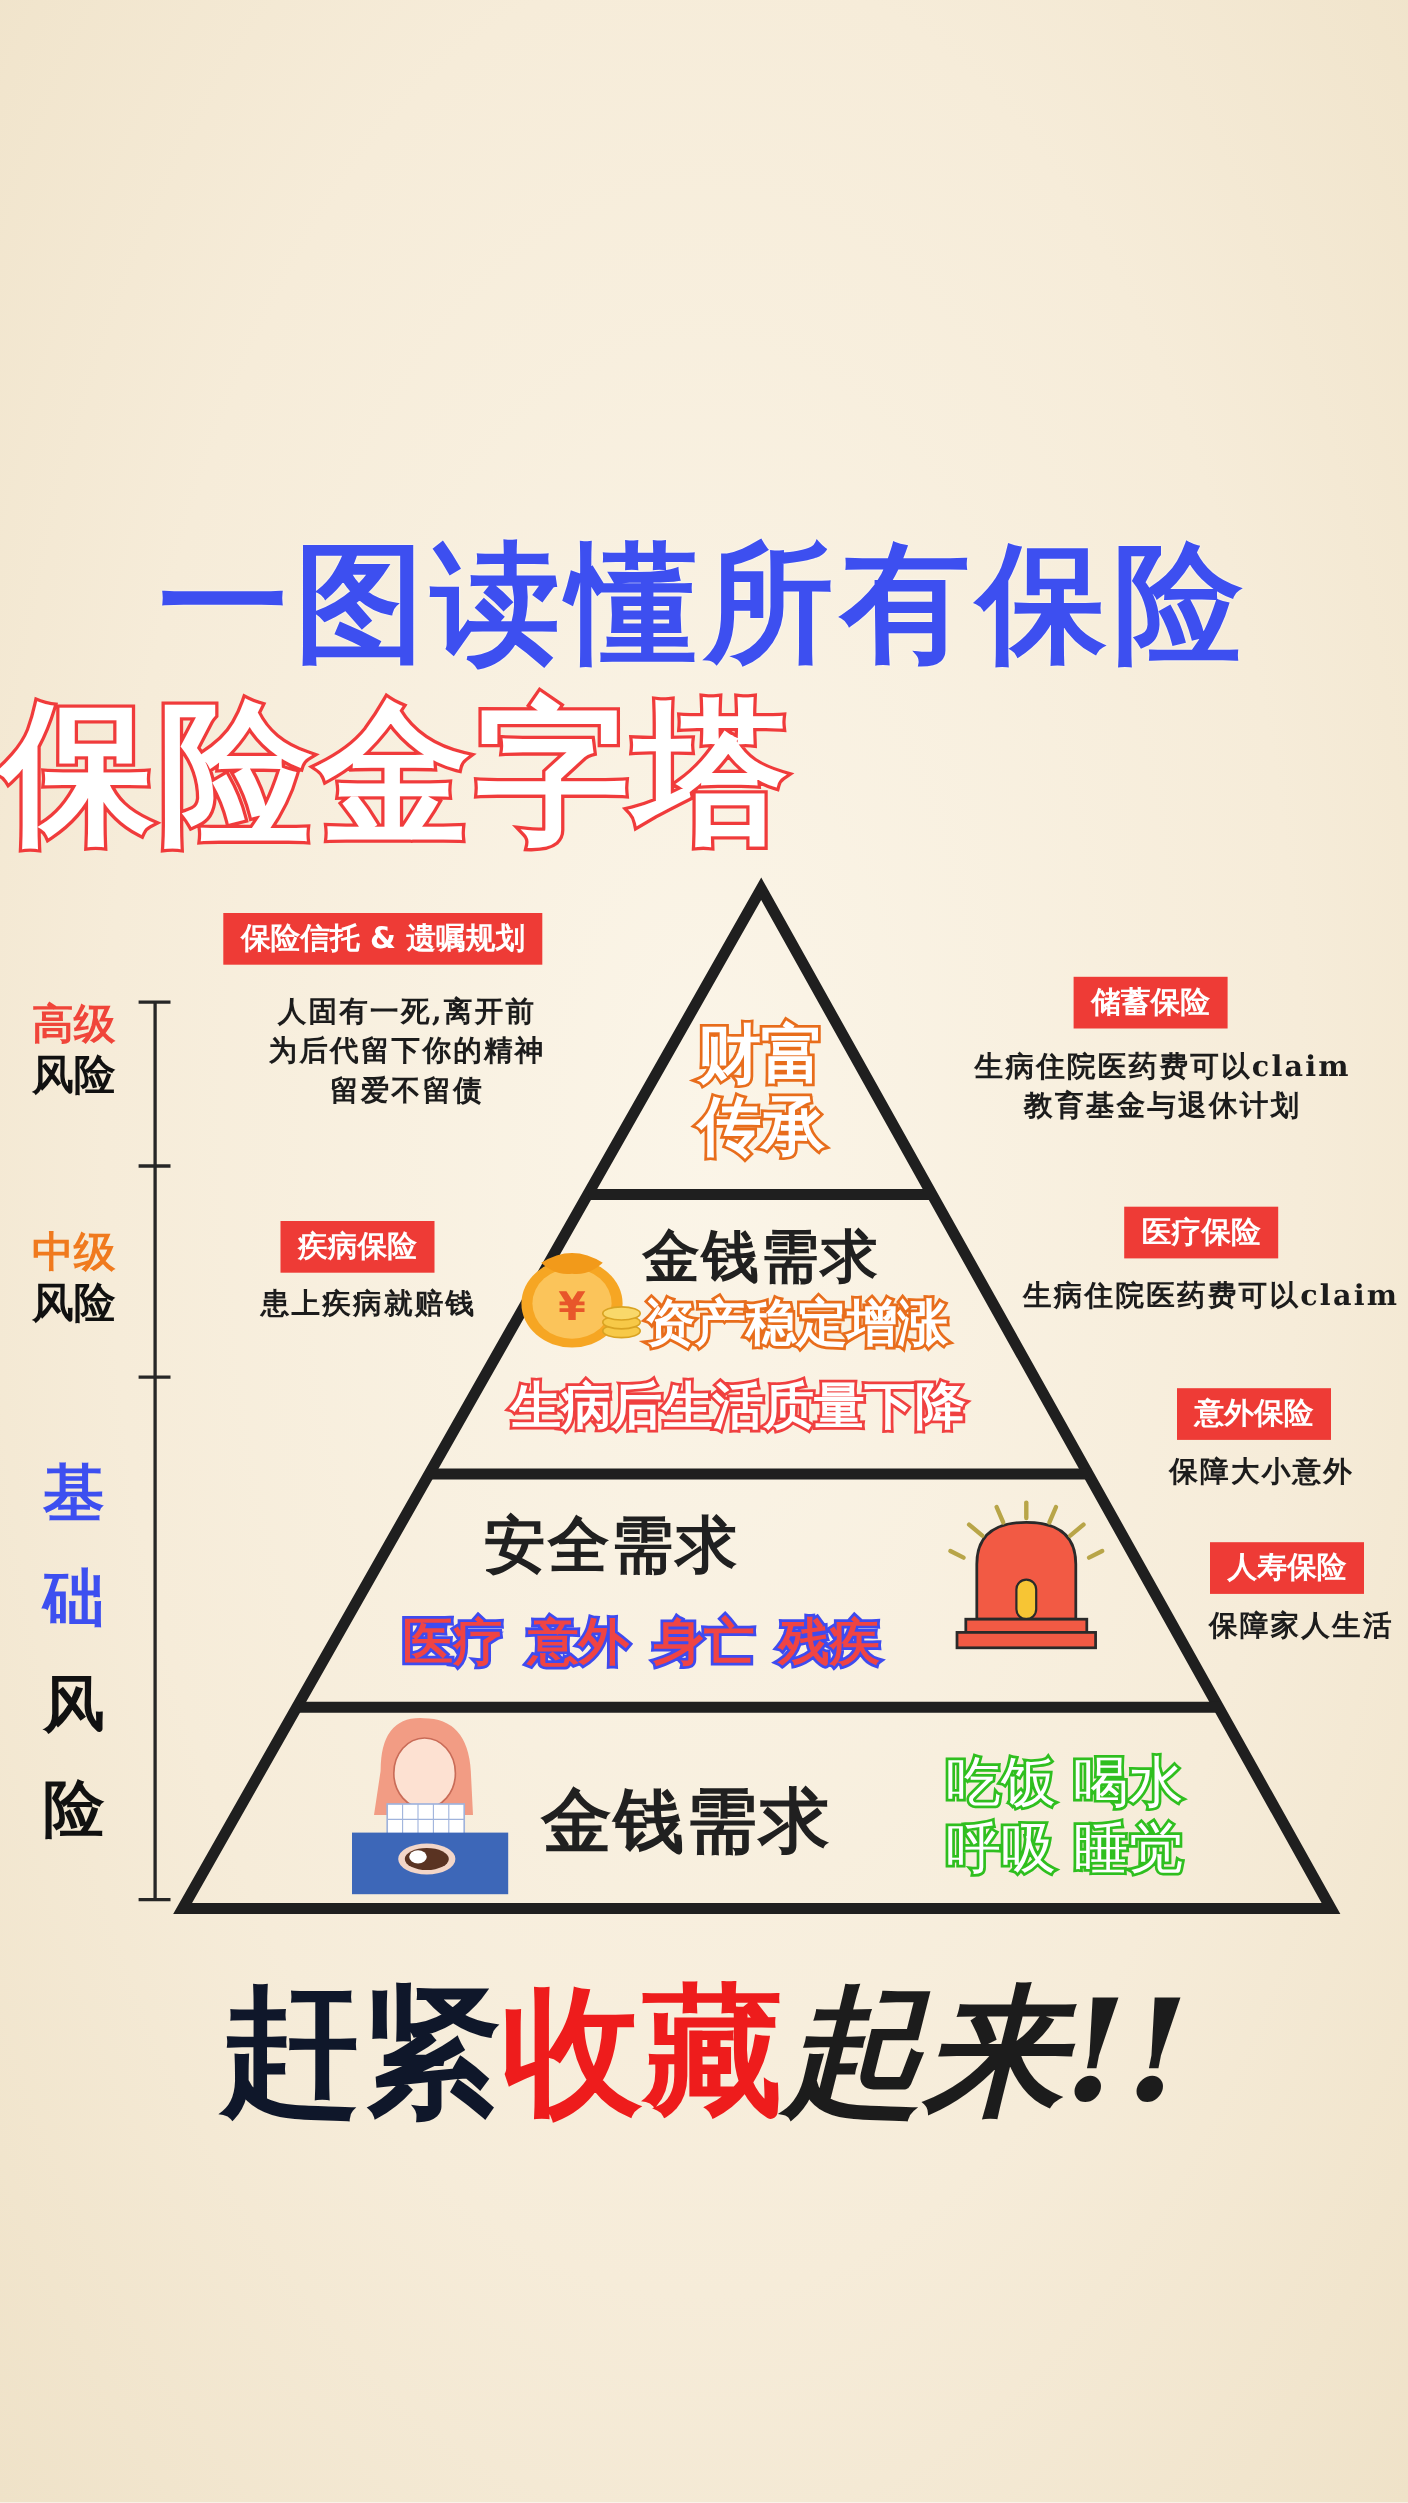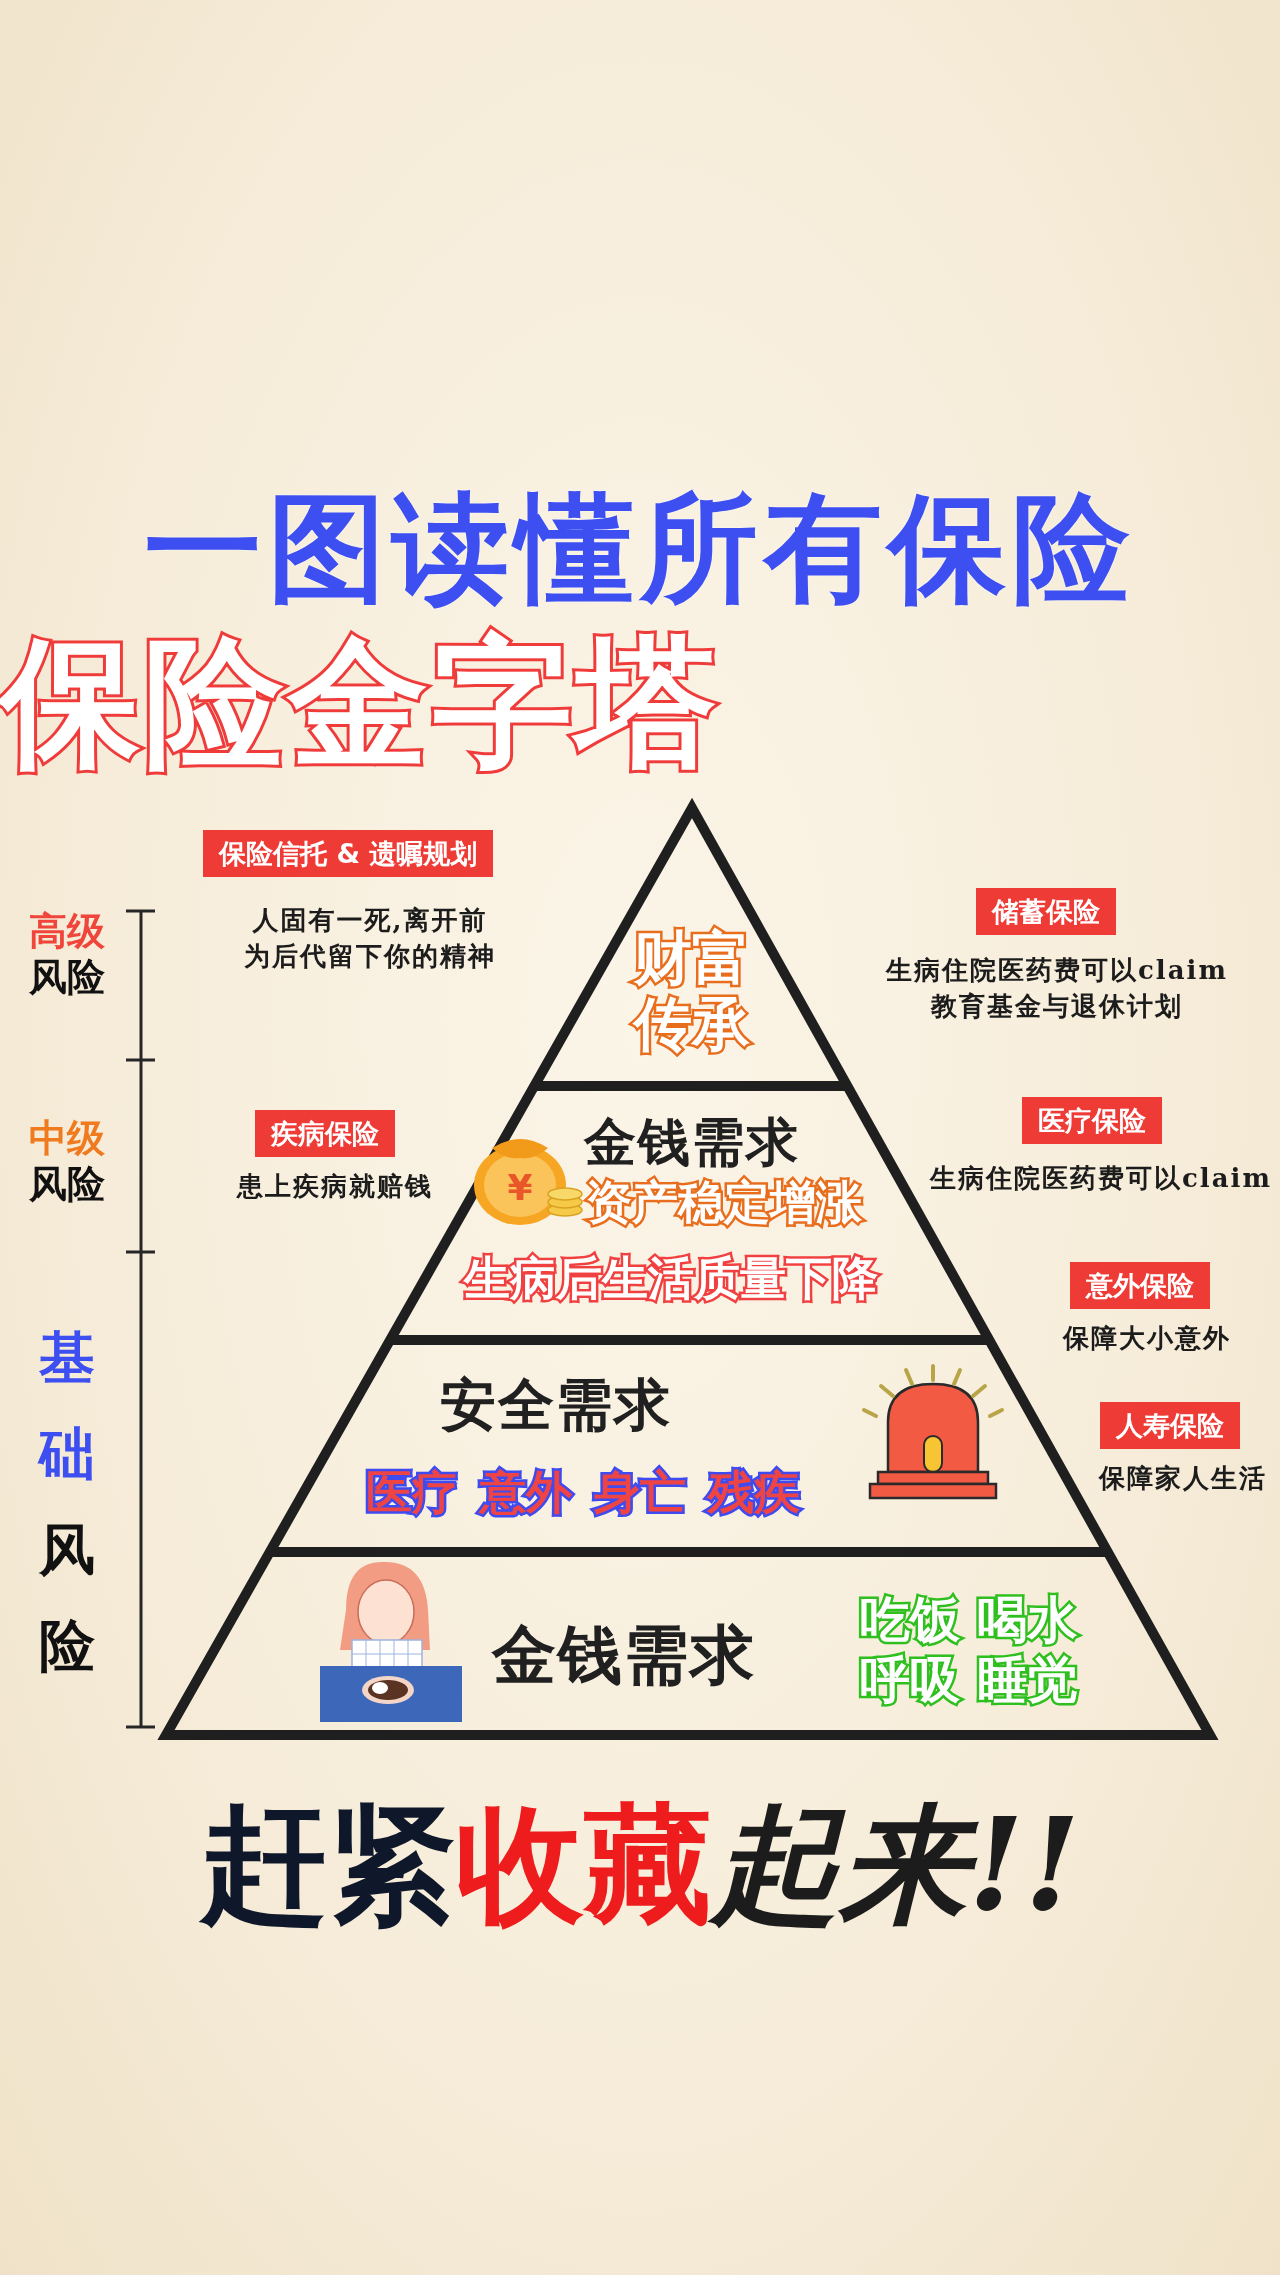--- a/index.html
+++ b/index.html
@@ -41,21 +41,21 @@
   }
   .outline-red {
     color: #ffffff; font-weight: bold;
     -webkit-text-stroke: 5px #f04040; paint-order: stroke fill;
   }
   .outline-blue {
     color: #ef4444; font-weight: bold;
     -webkit-text-stroke: 5px #3e4bf0; paint-order: stroke fill;
   }
   .outline-green {
-    color: #ffffff; font-weight: bold;
+    color: #ffffff; font-weight: normal;
     -webkit-text-stroke: 5px #2fbf1f; paint-order: stroke fill; text-align: center;
   }
   .tier-title { font-weight: bold; color: #202020; font-size: 56px; white-space: nowrap; letter-spacing: 2px; }
   .slogan {
     left: 0; width: 1280px; top: 1780px; text-align: center;
     font-size: 128px; font-weight: bold; font-family: "DejaVu Serif", serif; white-space: nowrap;
   }
 </style>
 </head>
 <body>
@@ -134,20 +134,21 @@
   <div style="color:#3d4ff0;">基</div>
   <div style="color:#3d4ff0;">础</div>
   <div style="color:#111111;">风</div>
   <div style="color:#111111;">险</div>
 </div>
 
 <div class="abs tag" style="left:203px; top:830px;">保险信托 &amp; 遗嘱规划</div>
 <div class="abs desc" style="left:200px; width:340px; top:902px;">
   <div>人固有一死,离开前</div>
   <div>为后代留下你的精神</div>
+  <div>留爱不留债</div>
 </div>
 
 <div class="abs tag" style="left:976px; top:888px;">储蓄保险</div>
 <div class="abs desc" style="left:852px; width:410px; top:952px;">
   <div>生病住院医药费可以claim</div>
   <div>教育基金与退休计划</div>
 </div>
 
 <div class="abs tag" style="left:255px; top:1110px;">疾病保险</div>
 <div class="abs desc" style="left:210px; width:250px; top:1168px;">

